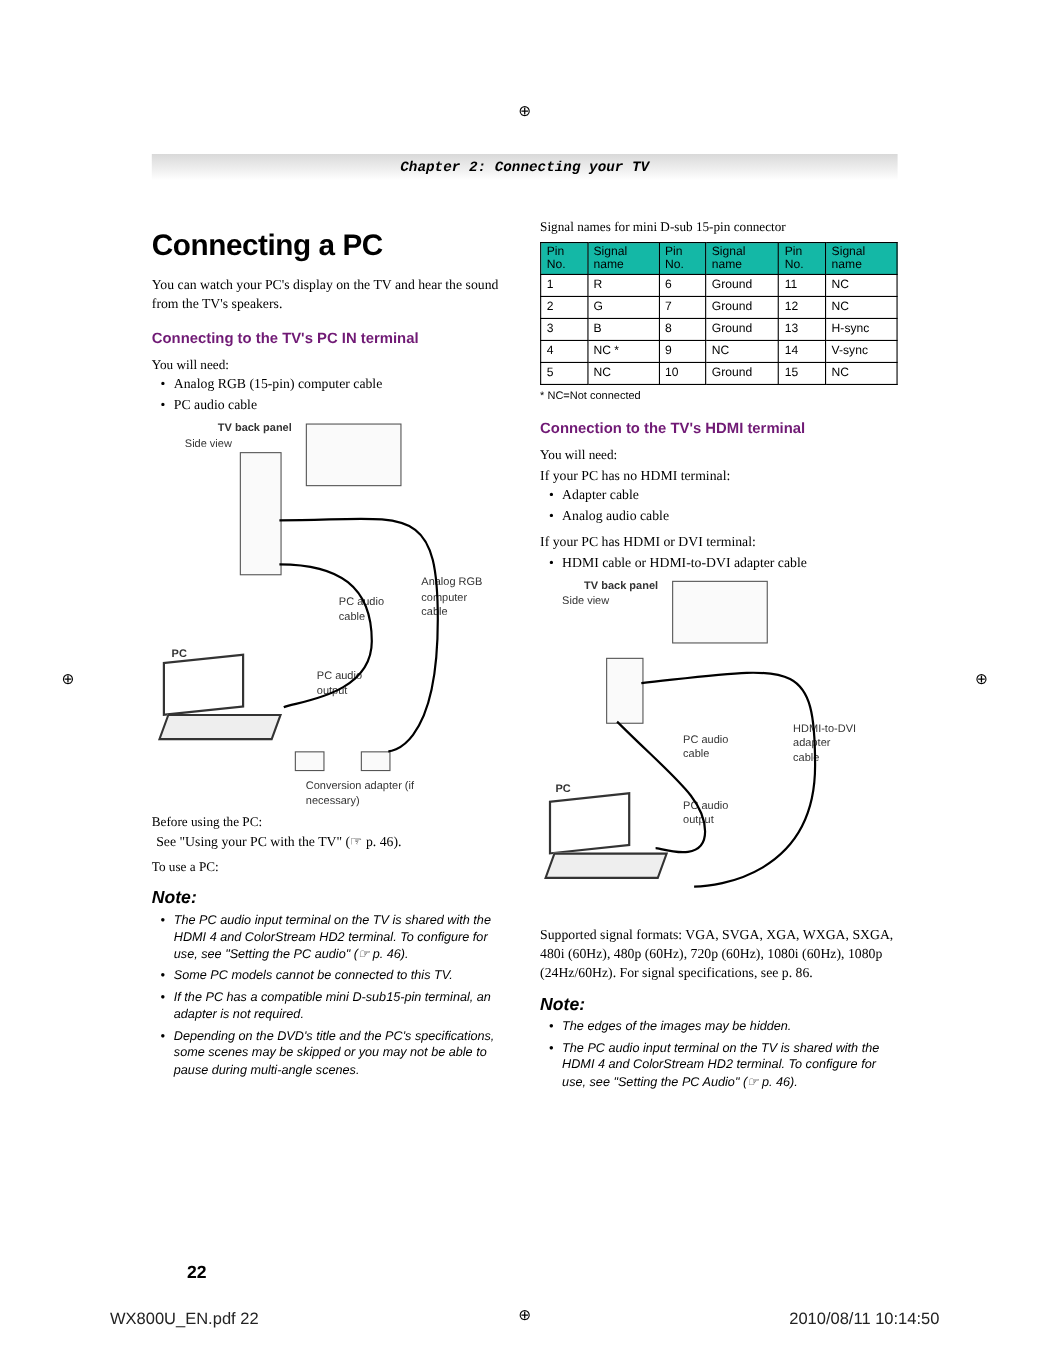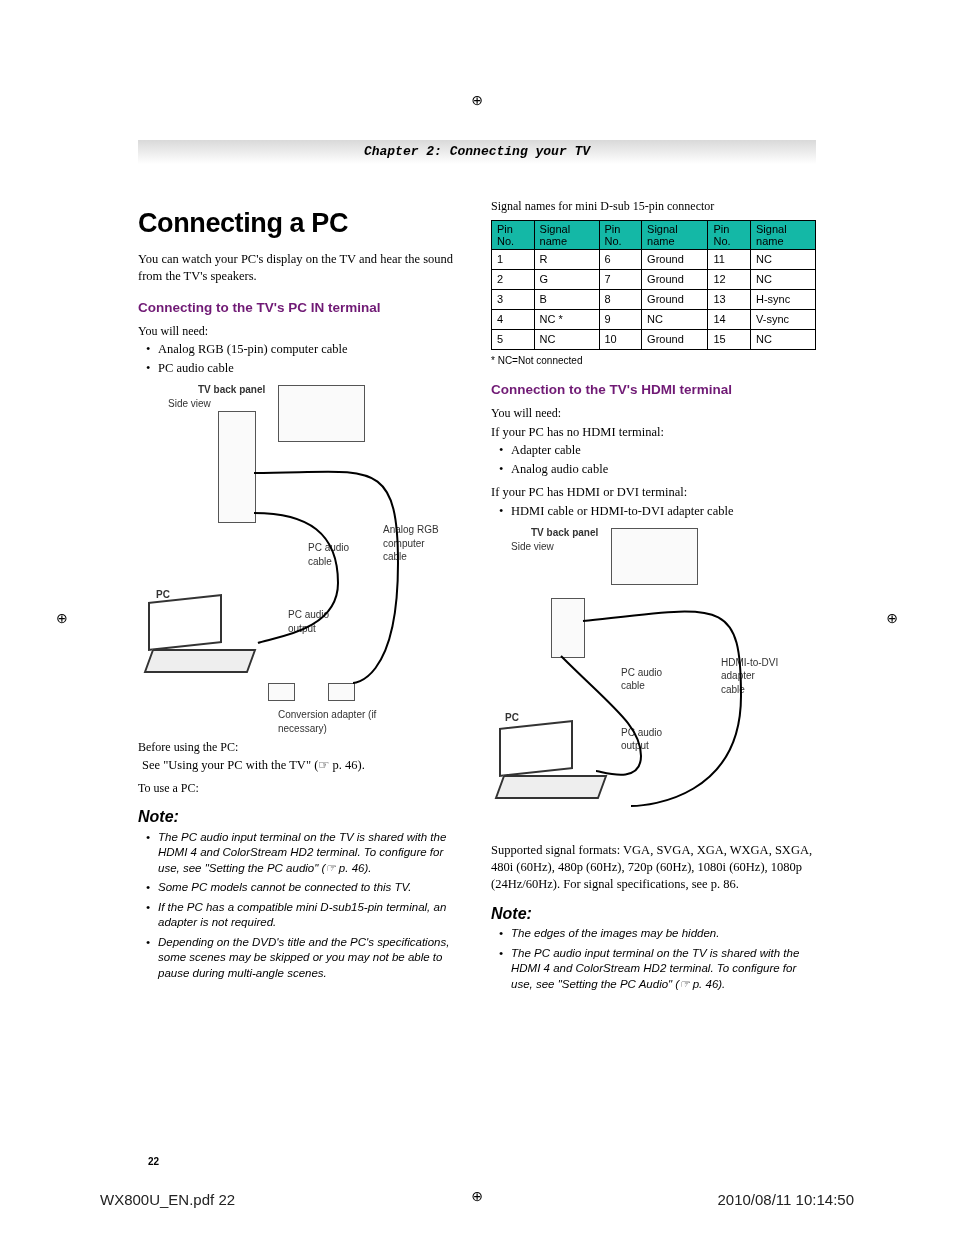--- a/index.html
+++ b/index.html
@@ -154,25 +154,25 @@
     text-align: left;
     vertical-align: top;
   }
   table.pin-table th {
     background: #14b8a6;
     font-weight: normal;
     line-height: 1.1;
   }
   .page-num {
     position: absolute;
-    left: 148px;
+    left: 170px;
     bottom: 68px;
     font-family: Arial, Helvetica, sans-serif;
     font-weight: bold;
-    font-size: 10px;
+    font-size: 16px;
   }
   .footer-left, .footer-right {
     position: absolute;
     bottom: 27px;
     font-family: Arial, Helvetica, sans-serif;
     font-size: 15px;
     color: #222;
     text-align: right;
   }
   .footer-left { left: 100px; }

